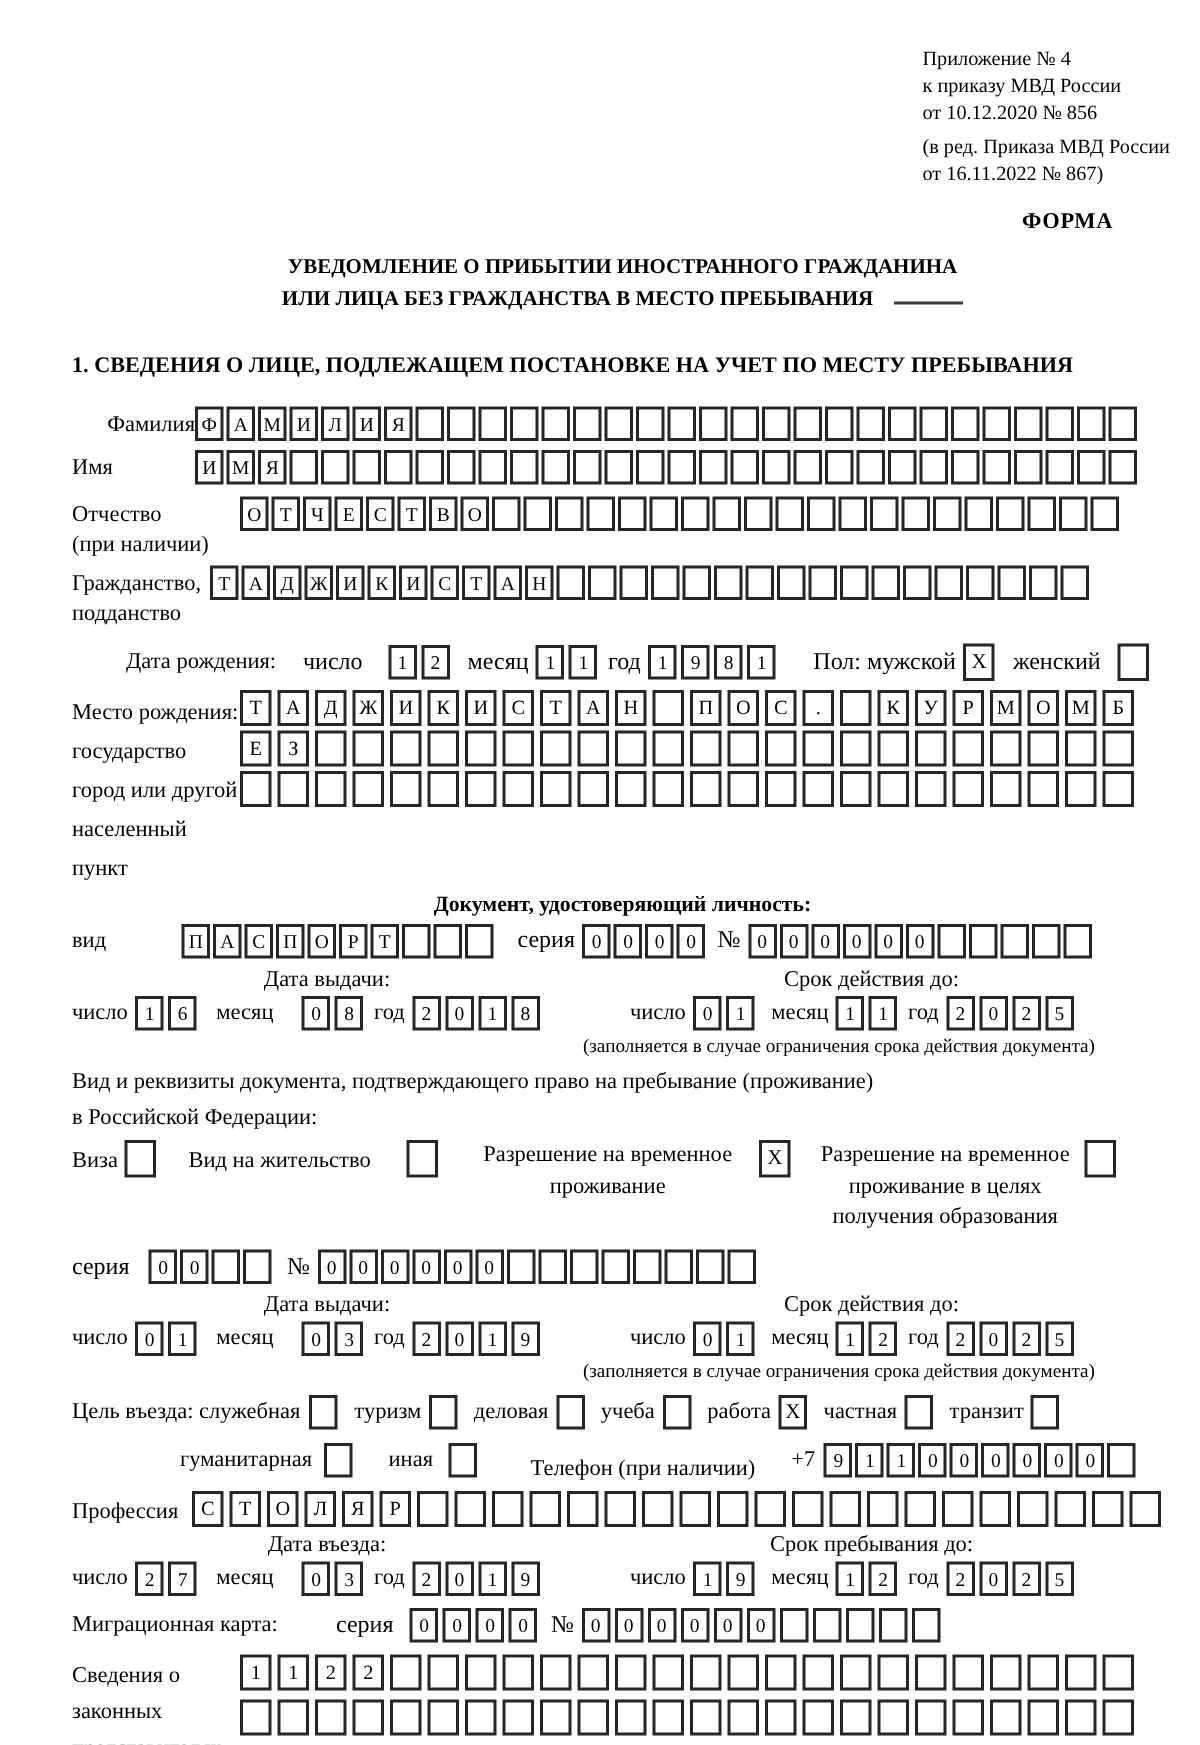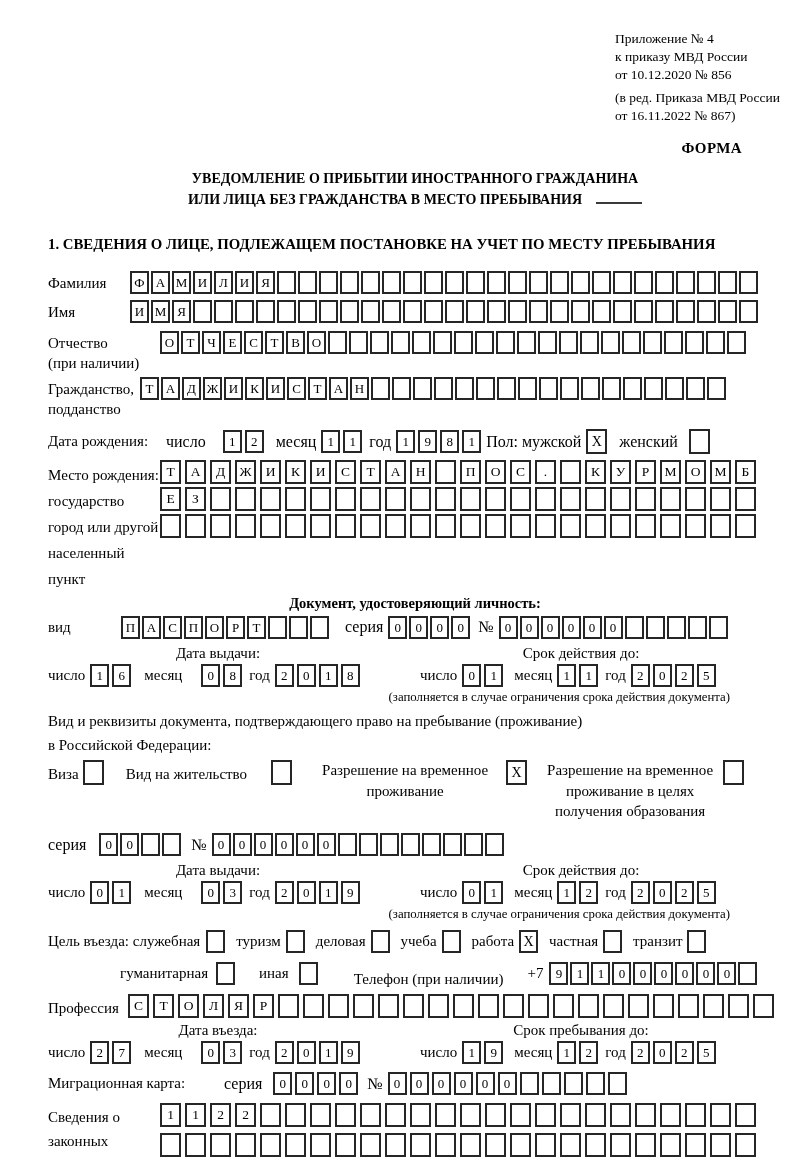--- a/index.html
+++ b/index.html
@@ -57,21 +57,21 @@
   <div class="title">
     <div>УВЕДОМЛЕНИЕ О ПРИБЫТИИ ИНОСТРАННОГО ГРАЖДАНИНА</div>
     <div>
       <span>ИЛИ ЛИЦА БЕЗ ГРАЖДАНСТВА В МЕСТО ПРЕБЫВАНИЯ</span><span class="blank"></span>
     </div>
   </div>
 
   <div class="sech">1. СВЕДЕНИЯ О ЛИЦЕ, ПОДЛЕЖАЩЕМ ПОСТАНОВКЕ НА УЧЕТ ПО МЕСТУ ПРЕБЫВАНИЯ</div>
 
   <div class="row" style="margin-top:18px;">
-    <div class="lbl" style="width:82px;padding-top:3px;">Фамилия</div>
+    <div class="lbl" style="width:82px;padding-top:3px;text-align:right;">Фамилия</div>
     <div class="boxes">
         <span class="cell">Ф</span>
         <span class="cell">А</span>
         <span class="cell">М</span>
         <span class="cell">И</span>
         <span class="cell">Л</span>
         <span class="cell">И</span>
         <span class="cell">Я</span>
         <span class="cell"></span>
         <span class="cell"></span>
@@ -203,40 +203,40 @@
         <span class="cell"></span>
         <span class="cell"></span>
         <span class="cell"></span>
         <span class="cell"></span>
         <span class="cell"></span>
         <span class="cell"></span>
       </div>
   </div>
 
   <div class="row mt10" style="align-items:center;">
-    <span class="lbl" style="width:118px;">Дата рождения:</span>
+    <span class="lbl" style="width:118px;margin-left:36px;">Дата рождения:</span>
     <span class="dl">число</span>
     <span style="width:12px;"></span>
     <div class="boxes sp">
         <span class="cell">1</span>
         <span class="cell">2</span>
       </div>
     <span class="dl" style="margin-left:9px;">месяц</span>
     <div class="boxes sp">
         <span class="cell">1</span>
         <span class="cell">1</span>
       </div>
     <span class="dl" style="margin-left:4px;">год</span>
     <div class="boxes sp">
         <span class="cell">1</span>
         <span class="cell">9</span>
         <span class="cell">8</span>
         <span class="cell">1</span>
       </div>
-    <span class="dl" style="margin-left:2px;">Пол: мужской</span>
+    <span class="dl" style="margin-left:22px;">Пол: мужской</span>
     <span class="chk">X</span>
     <span class="dl" style="margin-left:12px;">женский</span>
     <span class="chk" style="margin-left:6px;"></span>
   </div>
 
   <div class="row mt6">
     <div class="lbl" style="width:112px;line-height:1.73;padding-top:3px;">
       <div>Место рождения:</div>
       <div>государство</div>
       <div>город или другой</div>

